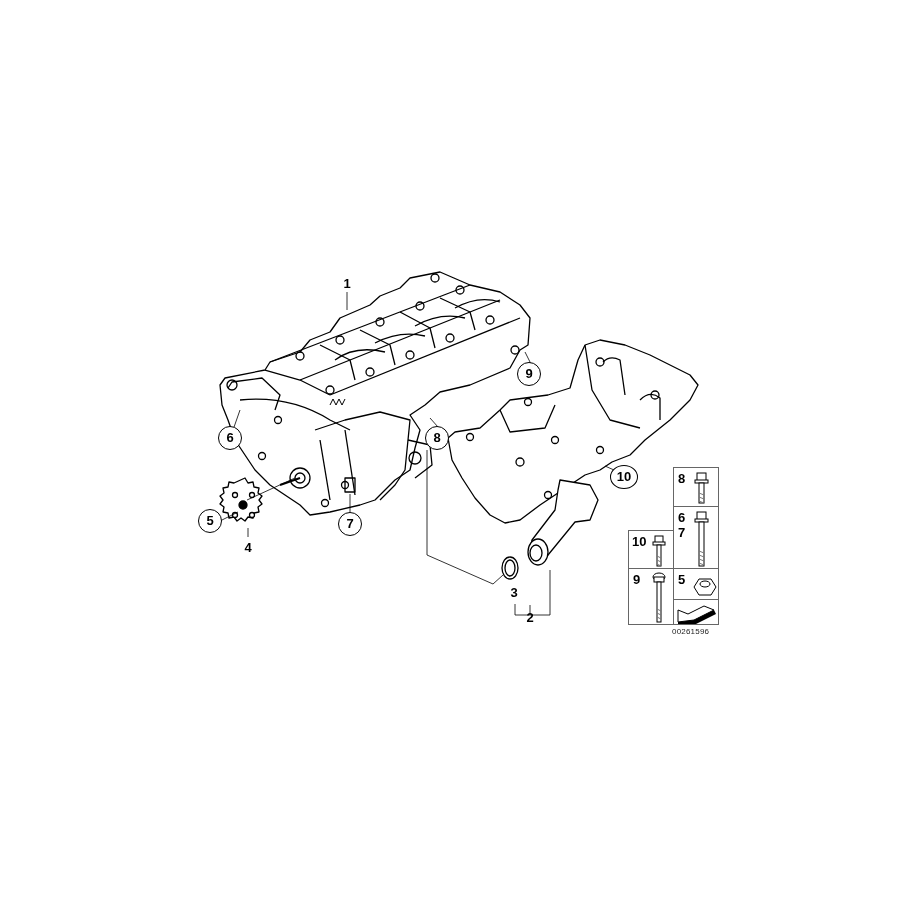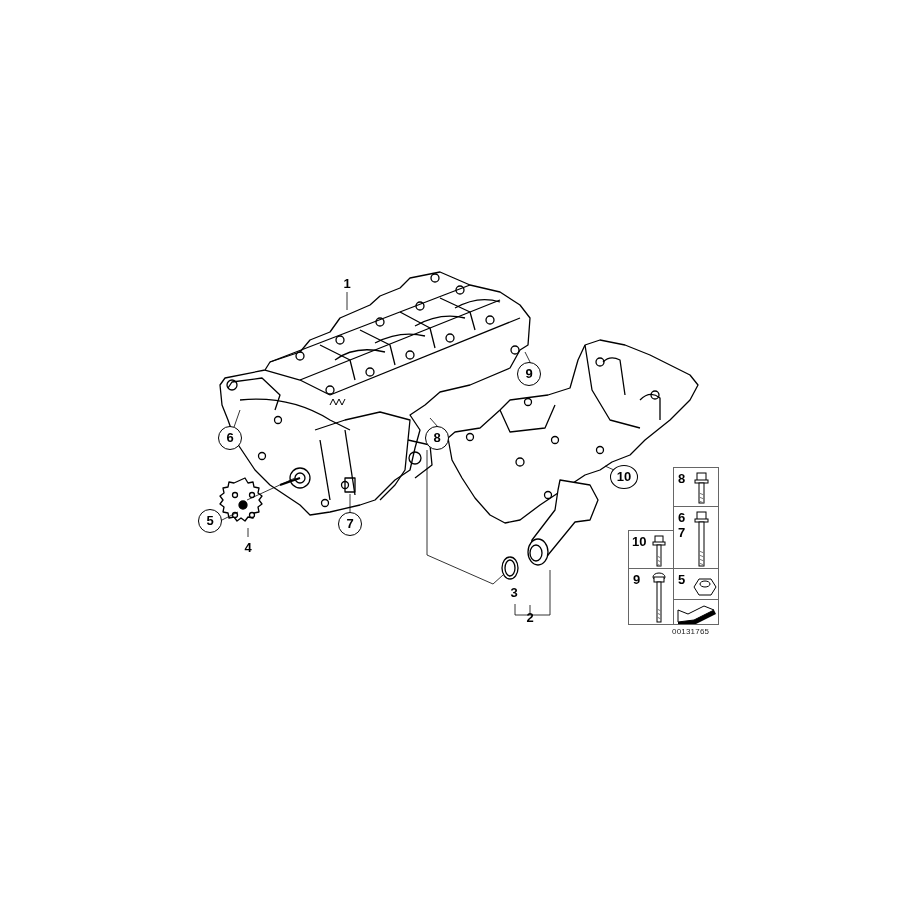--- a/index.html
+++ b/index.html
@@ -185,13 +185,13 @@
     </svg>
   </div>
   <div class="cell" style="left:45px;top:132px;width:46px;height:26px;">
     <svg width="46" height="26">
       <path d="M4,10 L14,14 L30,6 L40,10 L20,20 L4,22 Z" fill="#fff" stroke="#000"></path>
       <path d="M4,22 L20,20 L40,10 L42,14 L22,24 L4,24 Z" fill="#000"></path>
     </svg>
   </div>
 </div>
 
-<div class="diag-id">00131765</div>
+<div class="diag-id">00261596</div>
 
 </body></html>

